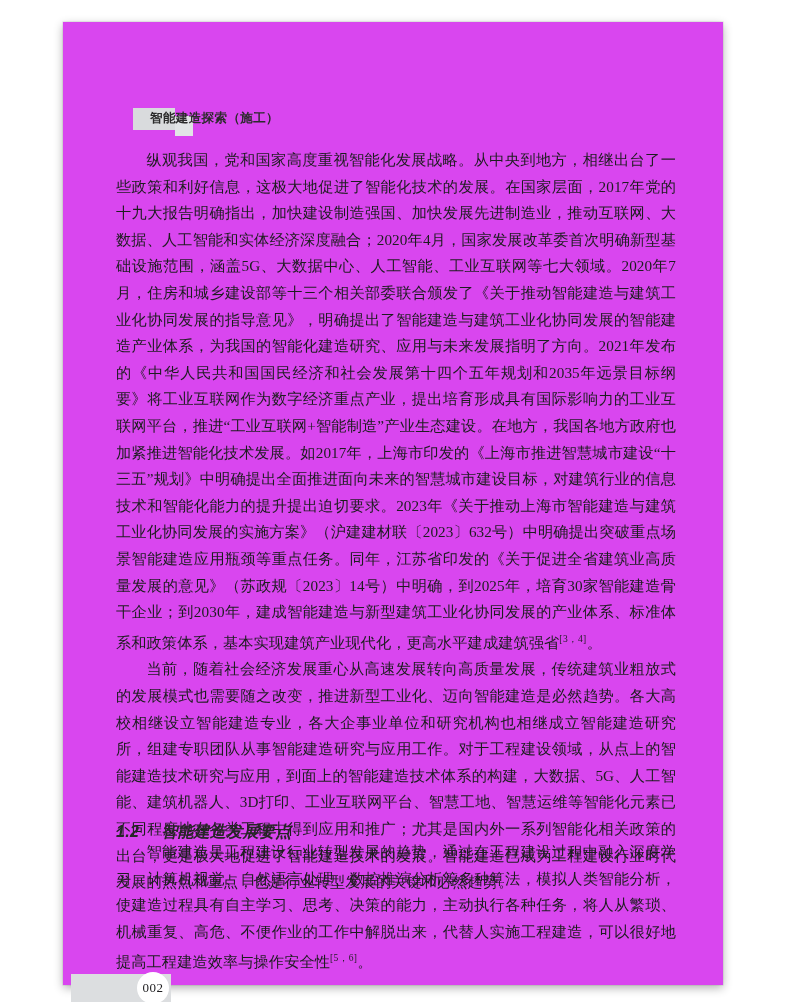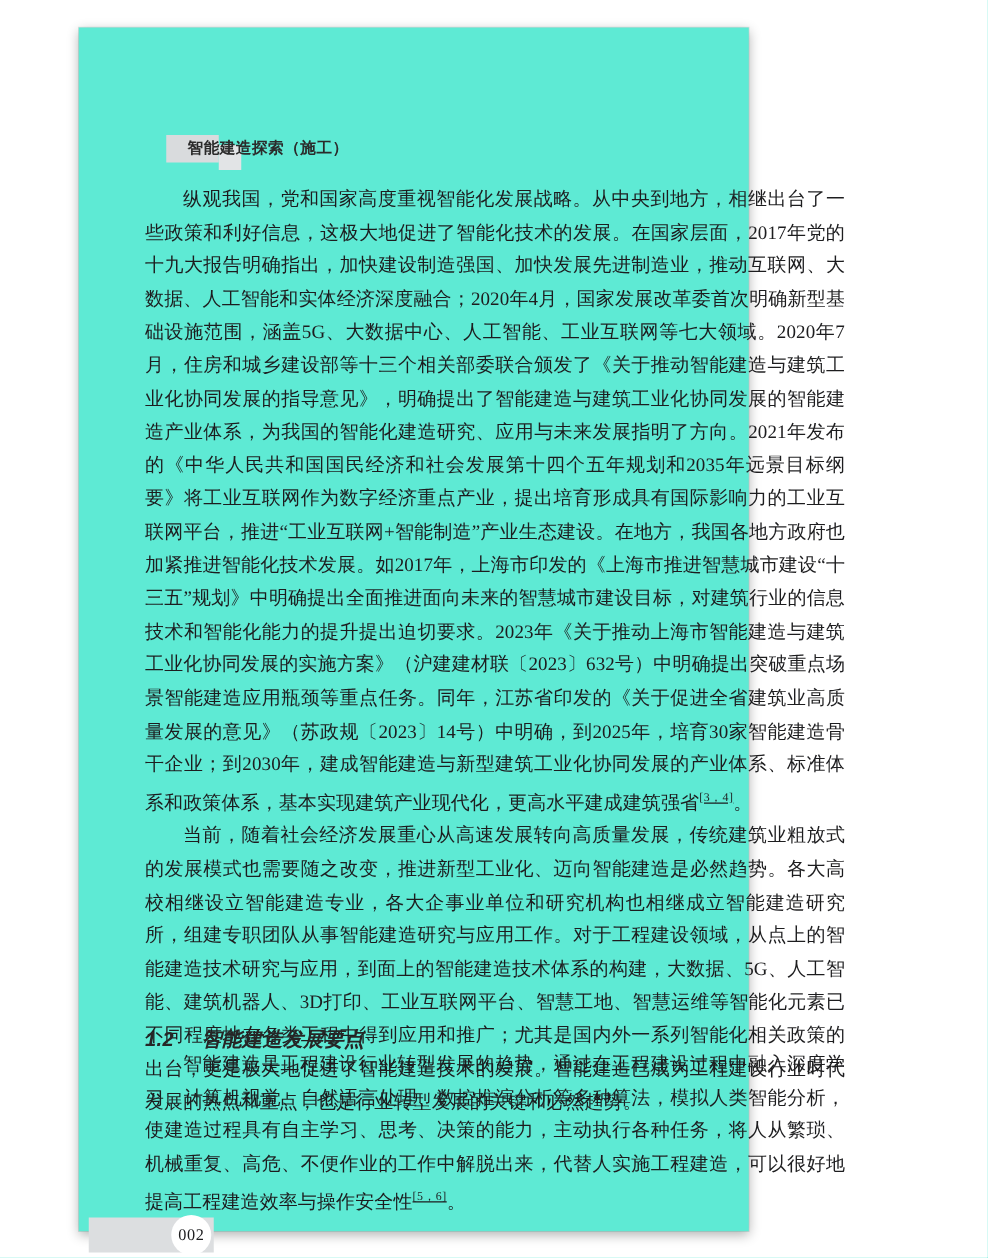--- a/index.html
+++ b/index.html
@@ -22,23 +22,23 @@
     width: 790px;
     height: 1006px;
     background: #ffffff;
   }
 
   
   .page-sheet {
     position: absolute;
     left: 63px;
     top: 22px;
-    width: 536px;
+    width: 660px;
     height: 963px;
-    background: #5eead4;
+    background: #d946ef;
     box-shadow: 0 3px 9px rgba(0,0,0,0.30), 0 0 0 0.6px rgba(0,0,0,0.10);
   }
 
   
   .running-head {
     position: absolute;
     left: 51px;
     top: 83px;
     height: 26px;
     display: flex;
@@ -89,21 +89,20 @@
     font-family: "Liberation Serif", "DejaVu Serif", serif;
     letter-spacing: 0.1px;
   }
   p.para + p.para {
     margin-top: 0;
   }
   sup.cite {
     font-size: 9.5px;
     vertical-align: super;
     letter-spacing: 0.4px;
-    text-decoration: underline;
   }
 
   
   .section-heading {
     position: absolute;
     left: 53px;
     top: 800px;
     font-family: "Liberation Sans", "DejaVu Sans", sans-serif;
     font-size: 16px;
     font-weight: 700;

